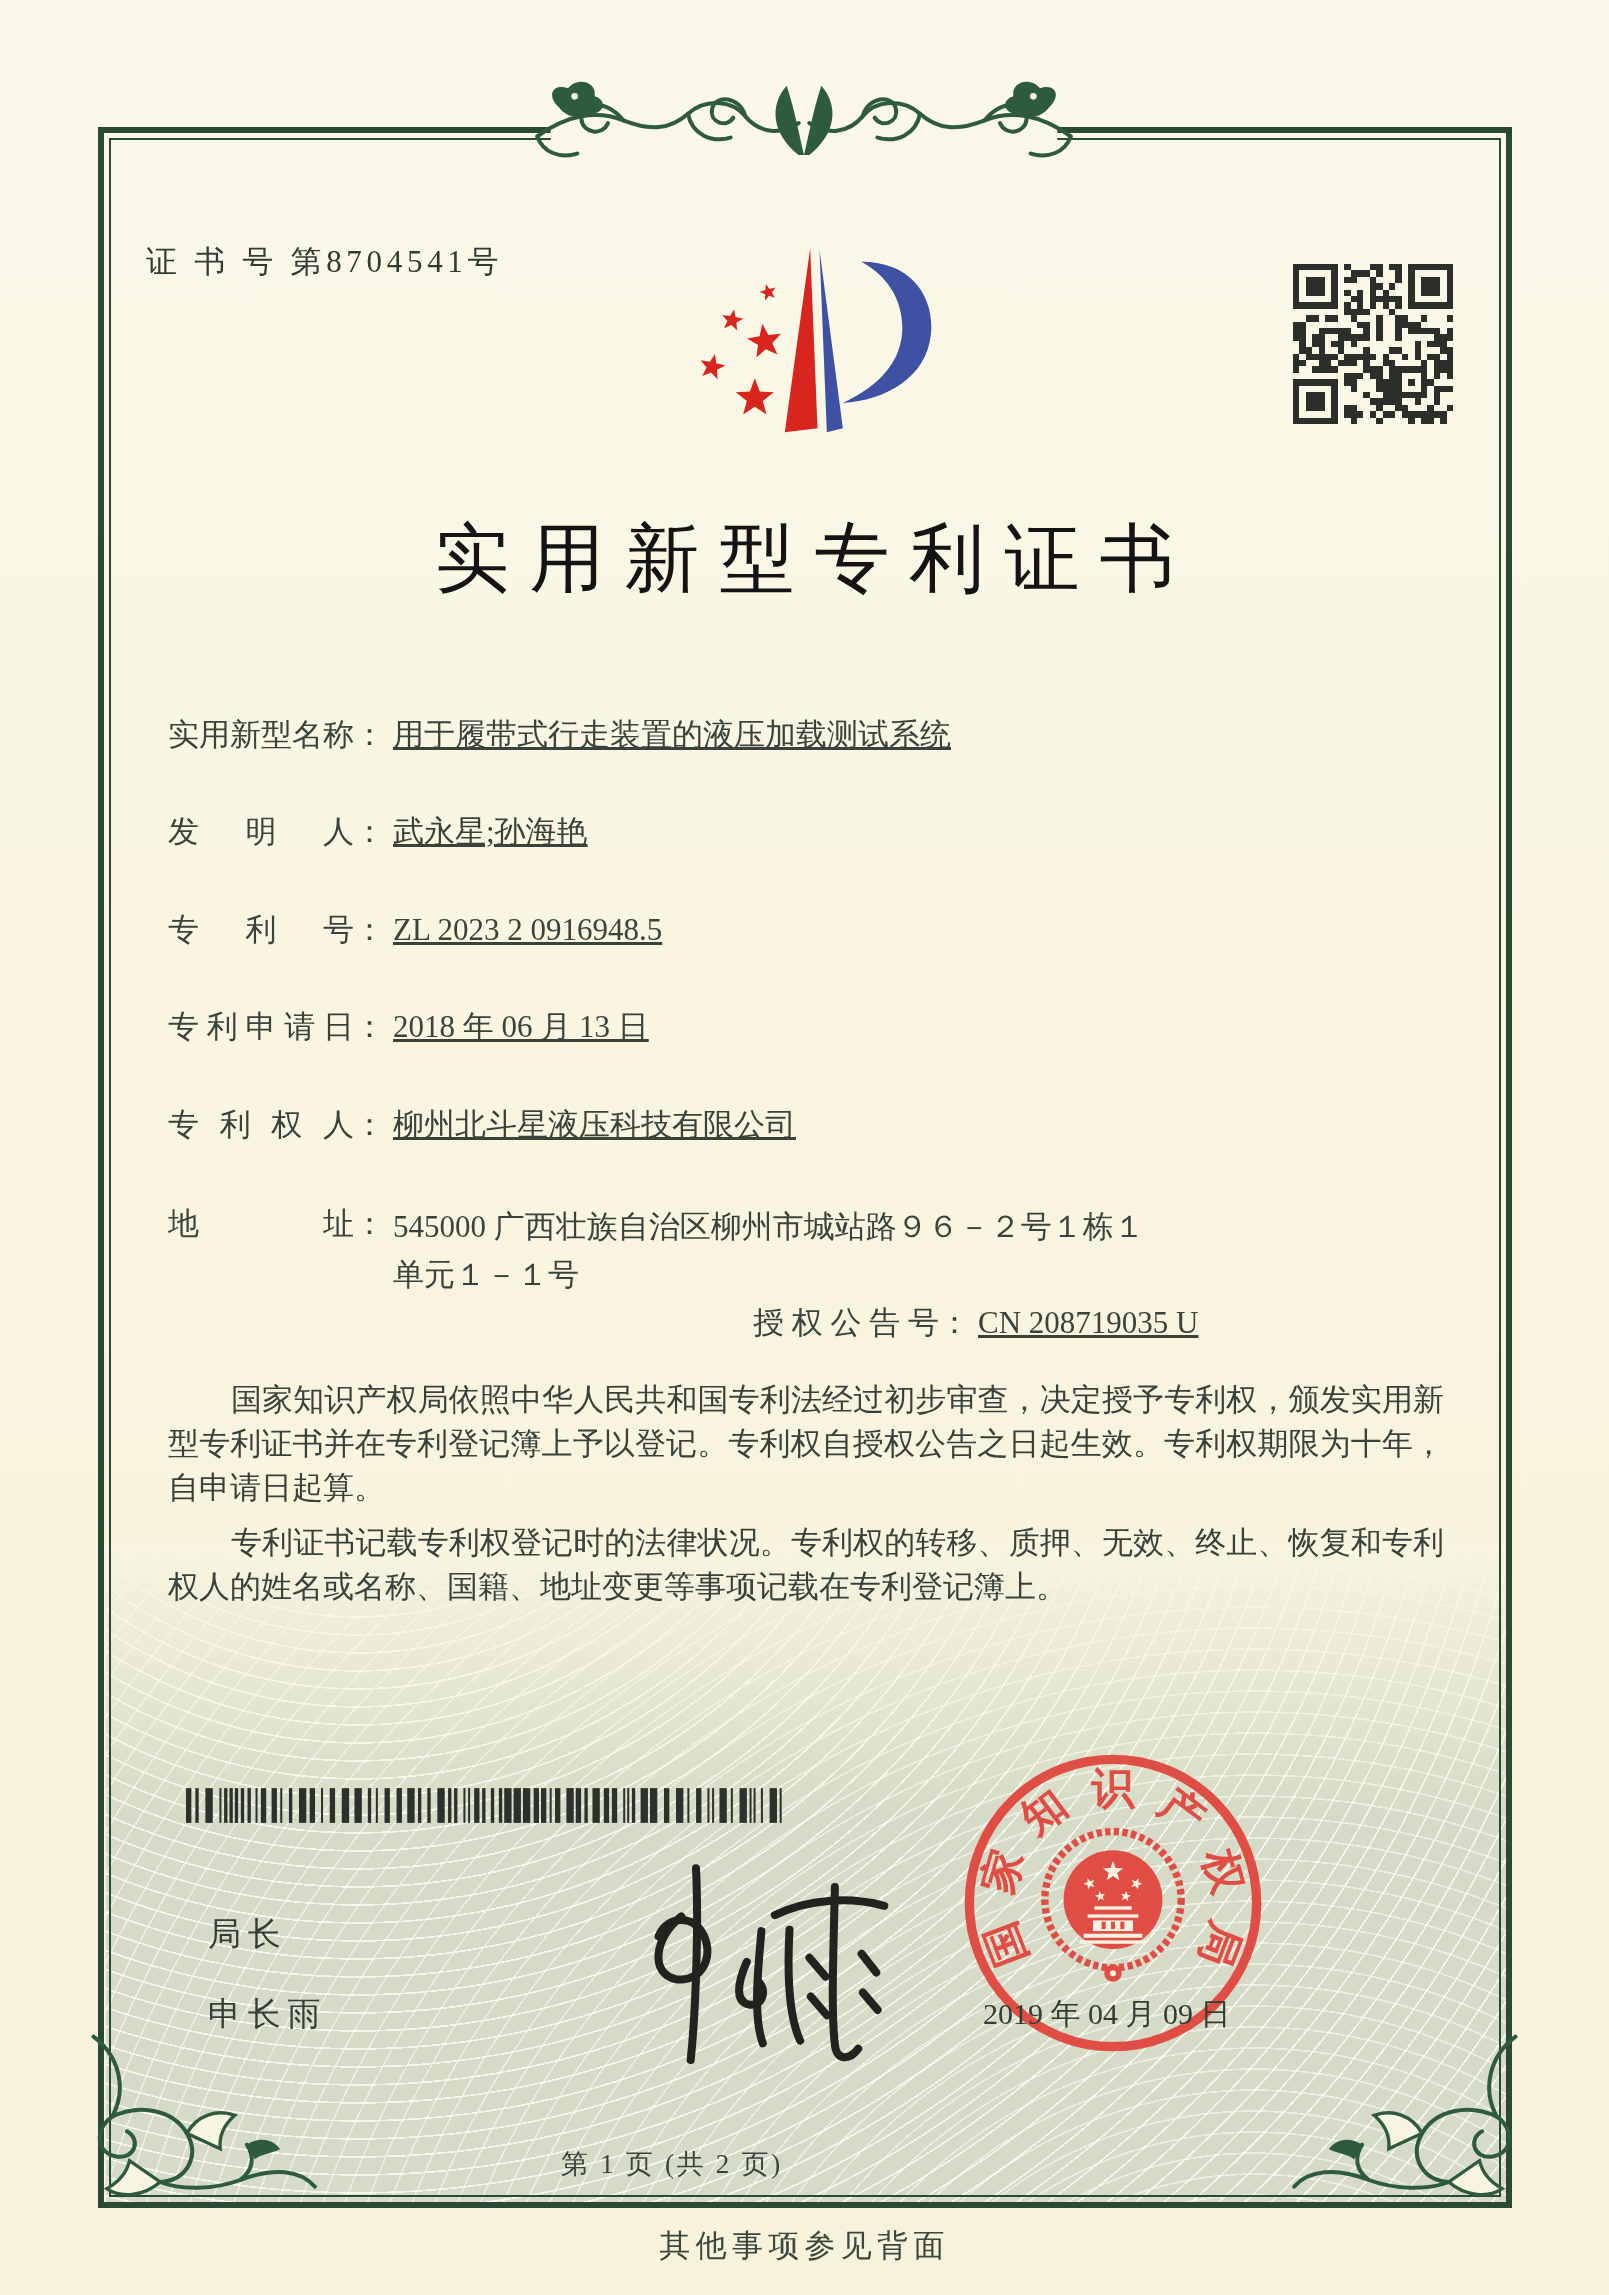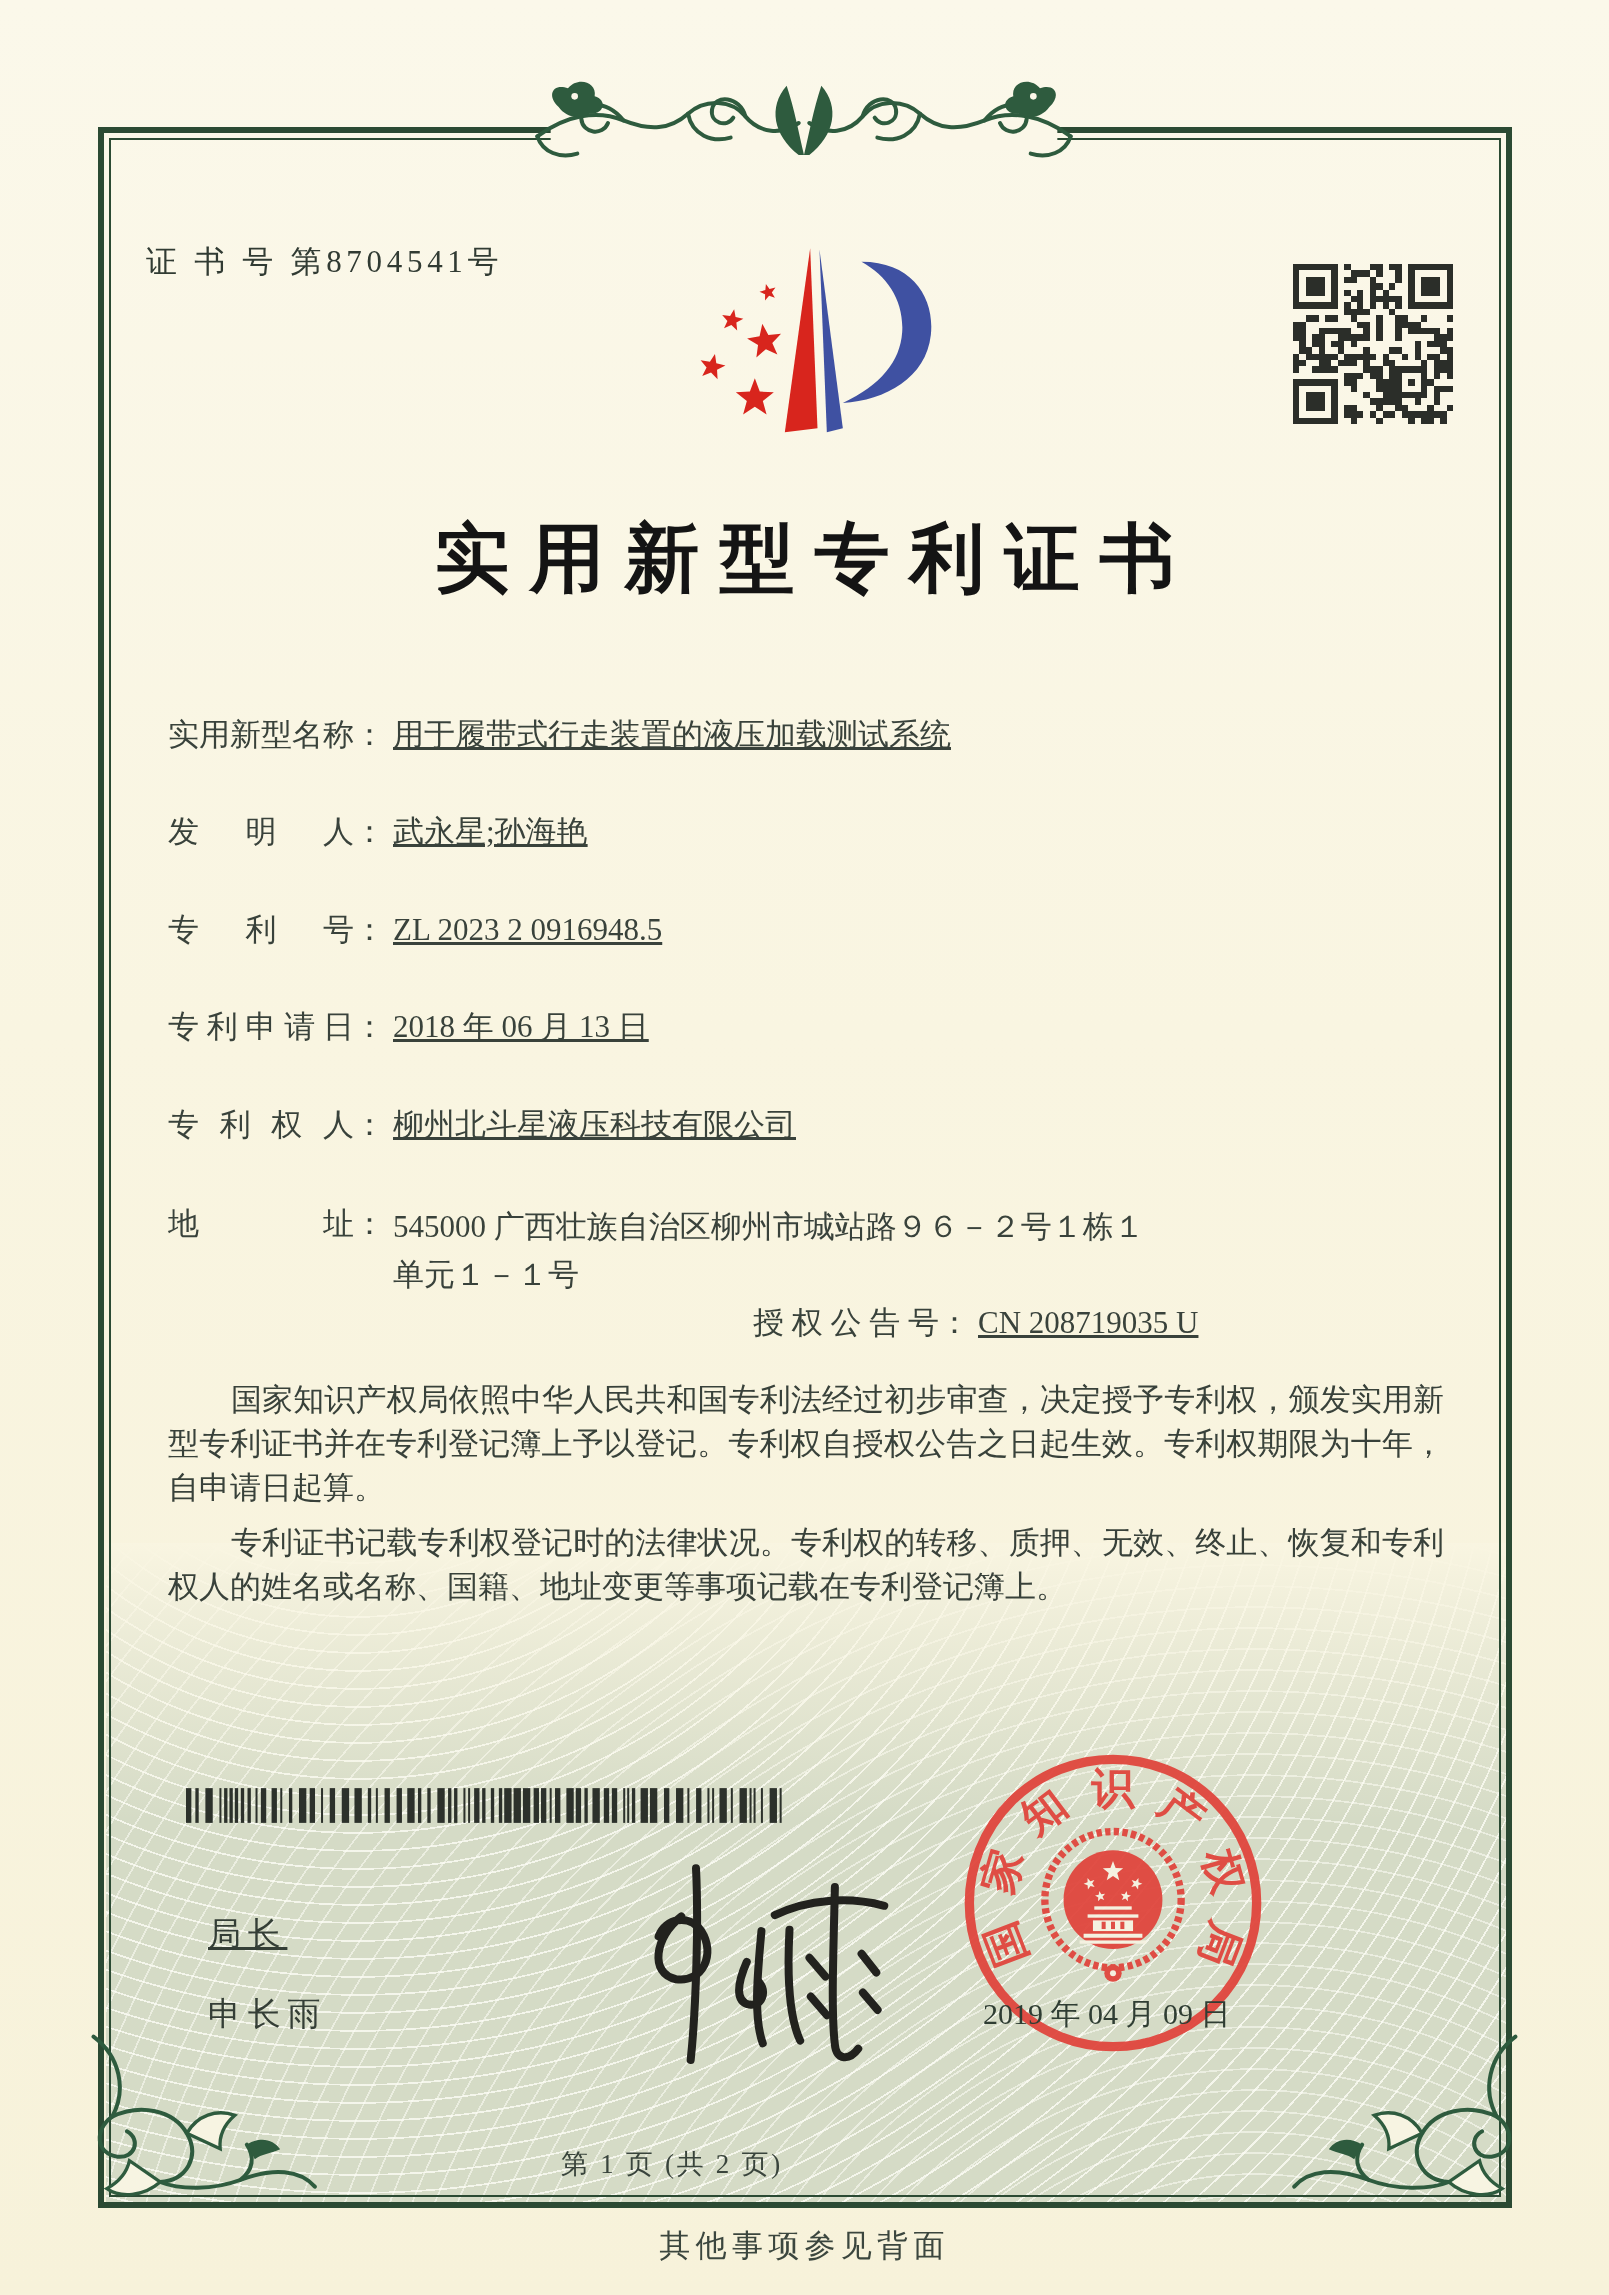--- a/index.html
+++ b/index.html
@@ -33,41 +33,41 @@
   .corner-r{left:1282px;transform:scaleX(-1);}
   .orn-stroke{fill:none;stroke:#2e5b3e;stroke-width:6;stroke-linecap:round;}
   .orn-fill{fill:#2e5b3e;}
   .orn-petal{fill:#f7f4e2;stroke:#2e5b3e;stroke-width:5;}
   
   .certno{position:absolute;left:146px;top:241px;z-index:3;font-size:31px;letter-spacing:4.7px;color:#313b33;}
   .logo{position:absolute;left:693px;top:247px;z-index:3;}
   .qr{position:absolute;left:1293px;top:264px;width:160px;height:160px;z-index:3;fill:#2b2e29;shape-rendering:crispEdges;}
   .title{
     position:absolute;left:0;right:0;top:509px;z-index:3;margin:0;text-align:center;
-    font-size:75px;font-weight:bold;letter-spacing:20px;text-indent:20px;color:#141414;
+    font-size:75px;font-weight:normal;letter-spacing:20px;text-indent:20px;color:#141414;
   }
   
   .frow{position:absolute;left:168px;z-index:3;font-size:31px;white-space:nowrap;}
   .flabel{display:inline-block;}
   .spread{display:inline-block;width:186px;text-align:justify;text-align-last:justify;vertical-align:top;}
   .colon{display:inline-block;}
   .fvalue{margin-left:8px;text-decoration:underline;}
   .favalue{display:inline-block;width:755px;white-space:normal;line-height:48px;vertical-align:top;margin-left:8px;}
   .g2{position:absolute;left:585px;top:0;}
   
   .body-text{
     position:absolute;left:168px;top:1378px;width:1276px;z-index:3;
     font-size:31px;line-height:44px;text-align:justify;color:#38413a;
   }
   .body-text p{margin:0;text-indent:63px;}
   .body-text p + p{margin-top:10.7px;}
   
   .barcode{position:absolute;left:186px;top:1788px;z-index:3;fill:#2c312b;}
   
-  .sig-title{position:absolute;left:208px;top:1912px;z-index:3;font-size:33px;letter-spacing:6.7px;color:#343e36;text-decoration:underline;}
+  .sig-title{position:absolute;left:208px;top:1912px;z-index:3;font-size:33px;letter-spacing:6.7px;color:#343e36;}
   .sig-name{position:absolute;left:208px;top:1992px;z-index:3;font-size:33px;letter-spacing:6.7px;color:#343e36;}
   .sig-svg{position:absolute;left:461px;top:1843px;z-index:4;}
   .sig-stroke{fill:none;stroke:#22221e;stroke-width:12;stroke-linecap:round;stroke-linejoin:round;}
   
   .seal{position:absolute;left:960px;top:1750px;width:306px;height:306px;z-index:4;opacity:.94;}
   .ringline{fill:none;stroke:#e0453c;stroke-width:14;}
   .wreath{fill:none;stroke:#e0453c;stroke-width:11;stroke-dasharray:8 5;}
   .emb-red{fill:#e0453c;}
   .emb-white{fill:#f6f3e2;}
   .sealchar{

